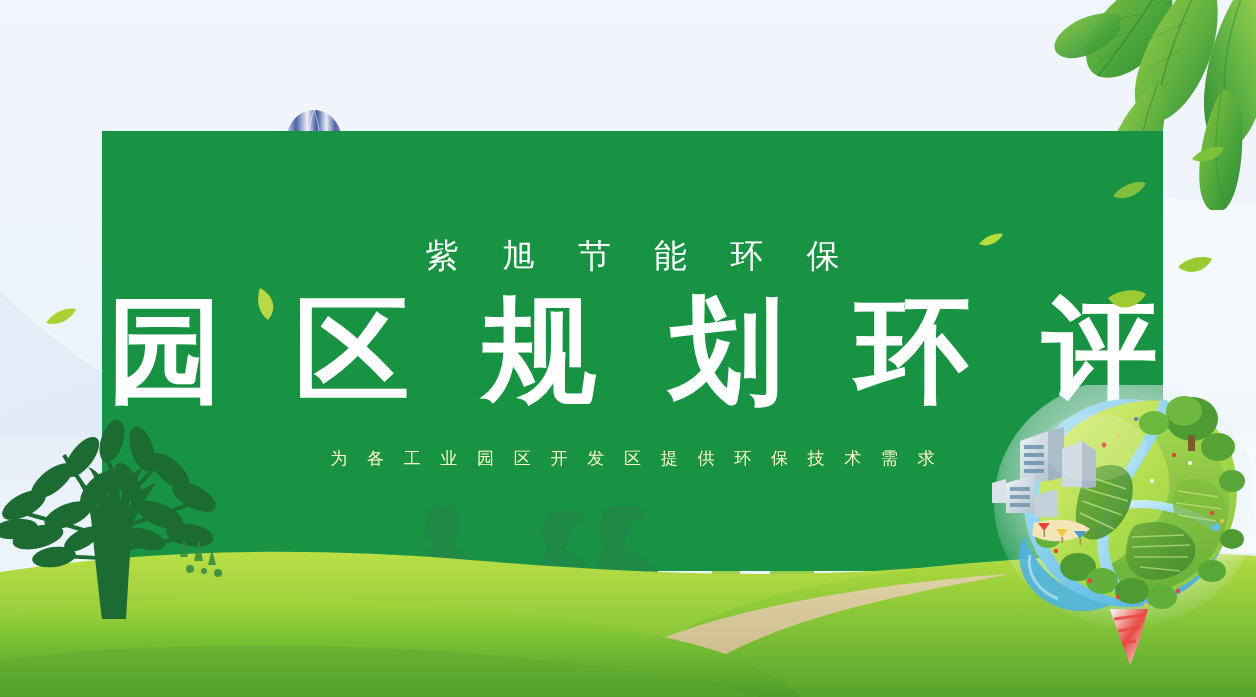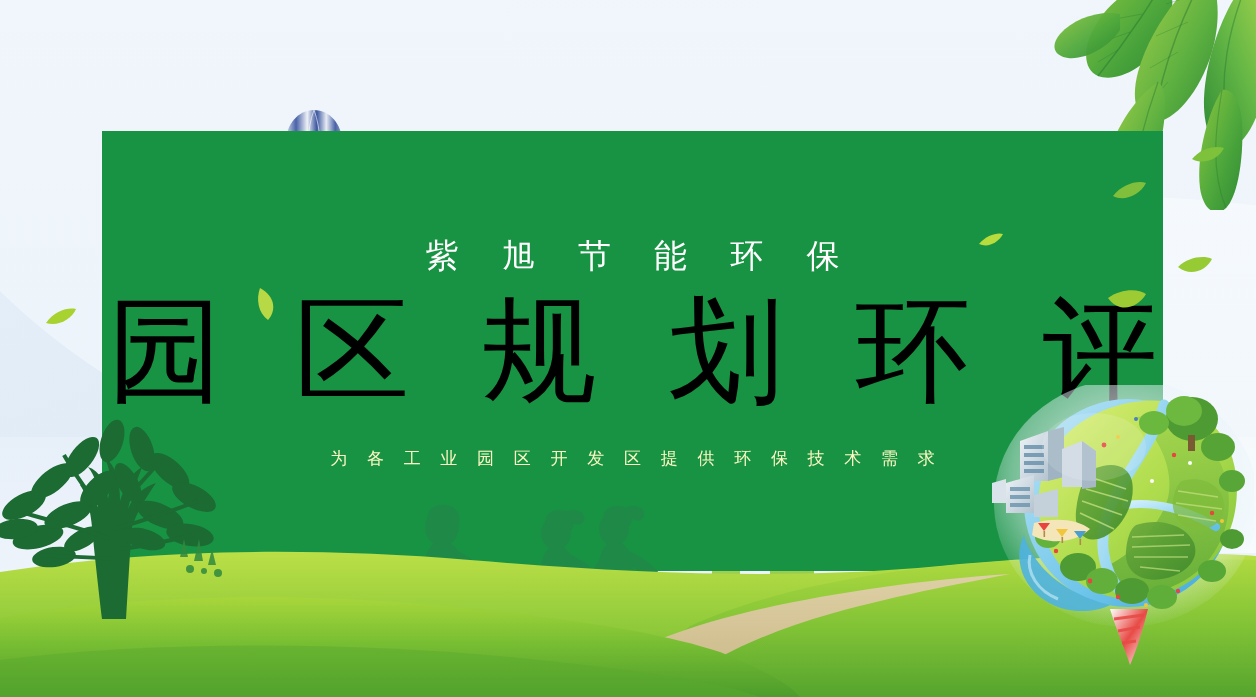--- a/index.html
+++ b/index.html
@@ -60,25 +60,25 @@
     color:#ffffff;
     font-size:33px;
     letter-spacing:17px;
     text-indent:17px;
     font-weight:400;
     line-height:1;
     margin-bottom:16px;
     white-space:nowrap;
   }
   .maintitle{
-    color:#000000;
+    color:#ffffff;
     font-size:115px;
     letter-spacing:20px;
     text-indent:20px;
-    font-weight:400;
+    font-weight:700;
     line-height:1.08;
     white-space:nowrap;
   }
   .tagline{
     color:#fef9c3;
     font-size:17px;
     letter-spacing:7.5px;
     text-indent:7.5px;
     font-weight:400;
     line-height:1;

